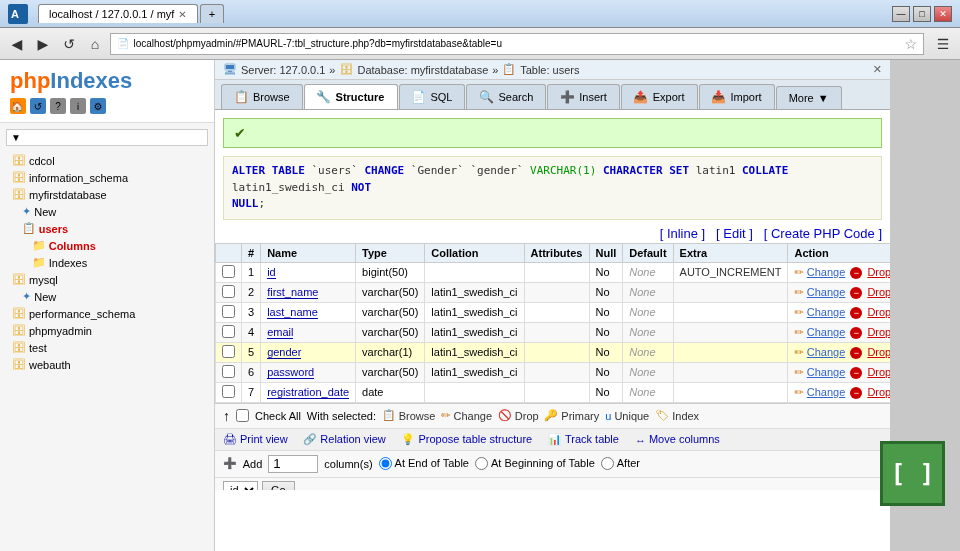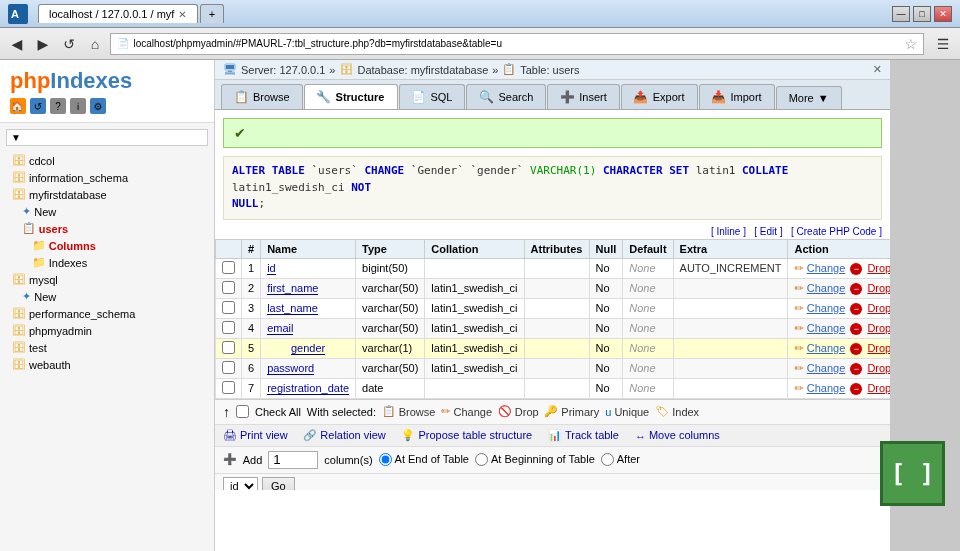--- a/index.html
+++ b/index.html
@@ -178,21 +178,21 @@
       color: #333;
       line-height: 1.5;
     }
     .sql-keyword { color: #0000cc; font-weight: bold; }
     .sql-function { color: #009900; }
 
     
     .action-links {
       text-align: right;
       padding: 2px 8px;
-      font-size: 10px;
+      font-size: 13px;
       color: #0000cc;
     }
     .action-links a { color: #0000cc; text-decoration: none; }
 
     
     .data-table {
       width: 100%;
       border-collapse: collapse;
       font-size: 11px;
       margin: 0;
@@ -620,21 +620,21 @@
         <span class="minus-icon">−</span>
       </span>
       <a href="#" class="action-drop">Drop</a>
     </td>
   </tr>
               <tr>
     <td class="col-checkbox" style="background:#ffffd0;">
       <input type="checkbox" style="">
     </td>
     <td class="col-num" style="background:#ffffd0;">5</td>
-    <td style="background:#ffffd0;text-align:center;">
+    <td style="background:#ffffd0;">
       <a class="link-blue" href="#">gender</a>
     </td>
     <td style="background:#ffffd0;">varchar(1)</td>
     <td style="background:#ffffd0;">latin1_swedish_ci</td>
     <td style="background:#ffffd0;"></td>
     <td style="background:#ffffd0;">No</td>
     <td style="background:#ffffd0;"><span class="null-val">None</span></td>
     <td style="background:#ffffd0;"><span class="auto-inc"></span></td>
     <td style="background:#ffffd0;">
       <span class="pencil-icon">✏</span>

